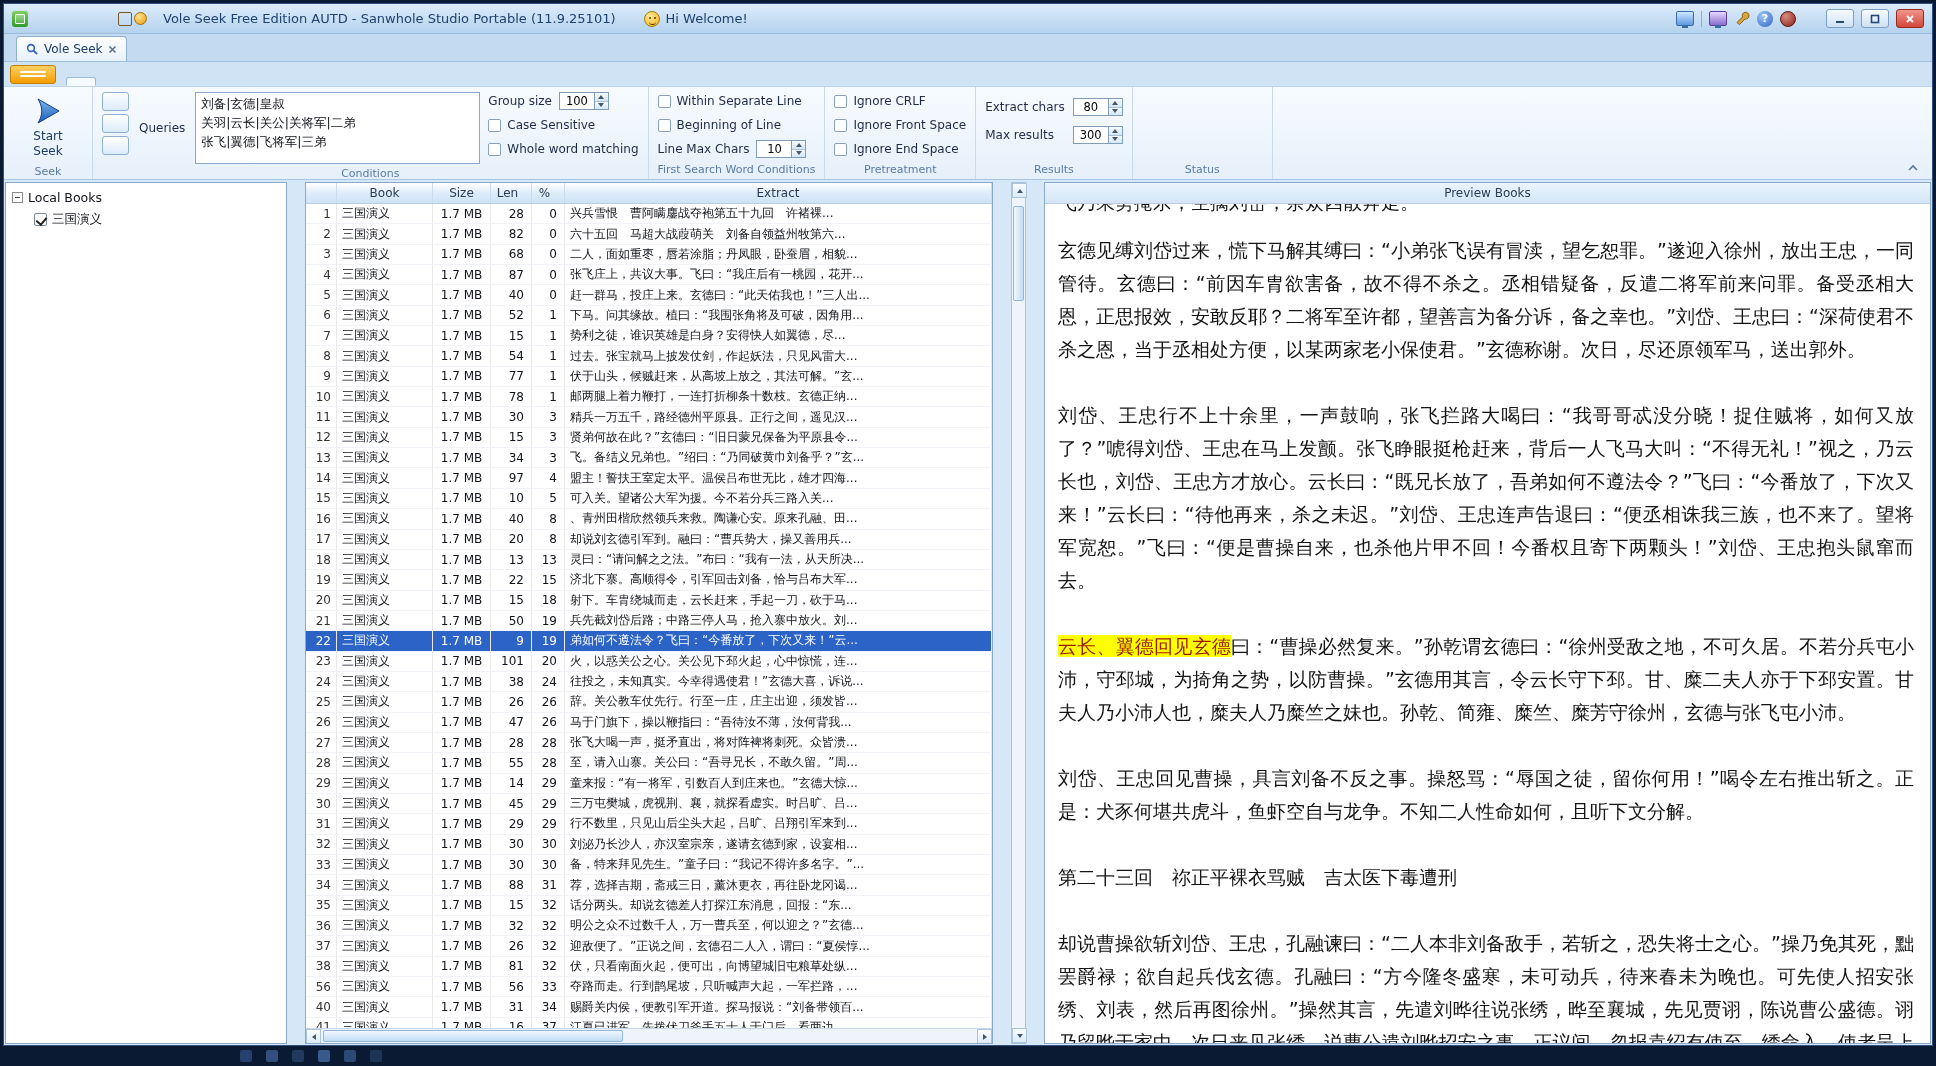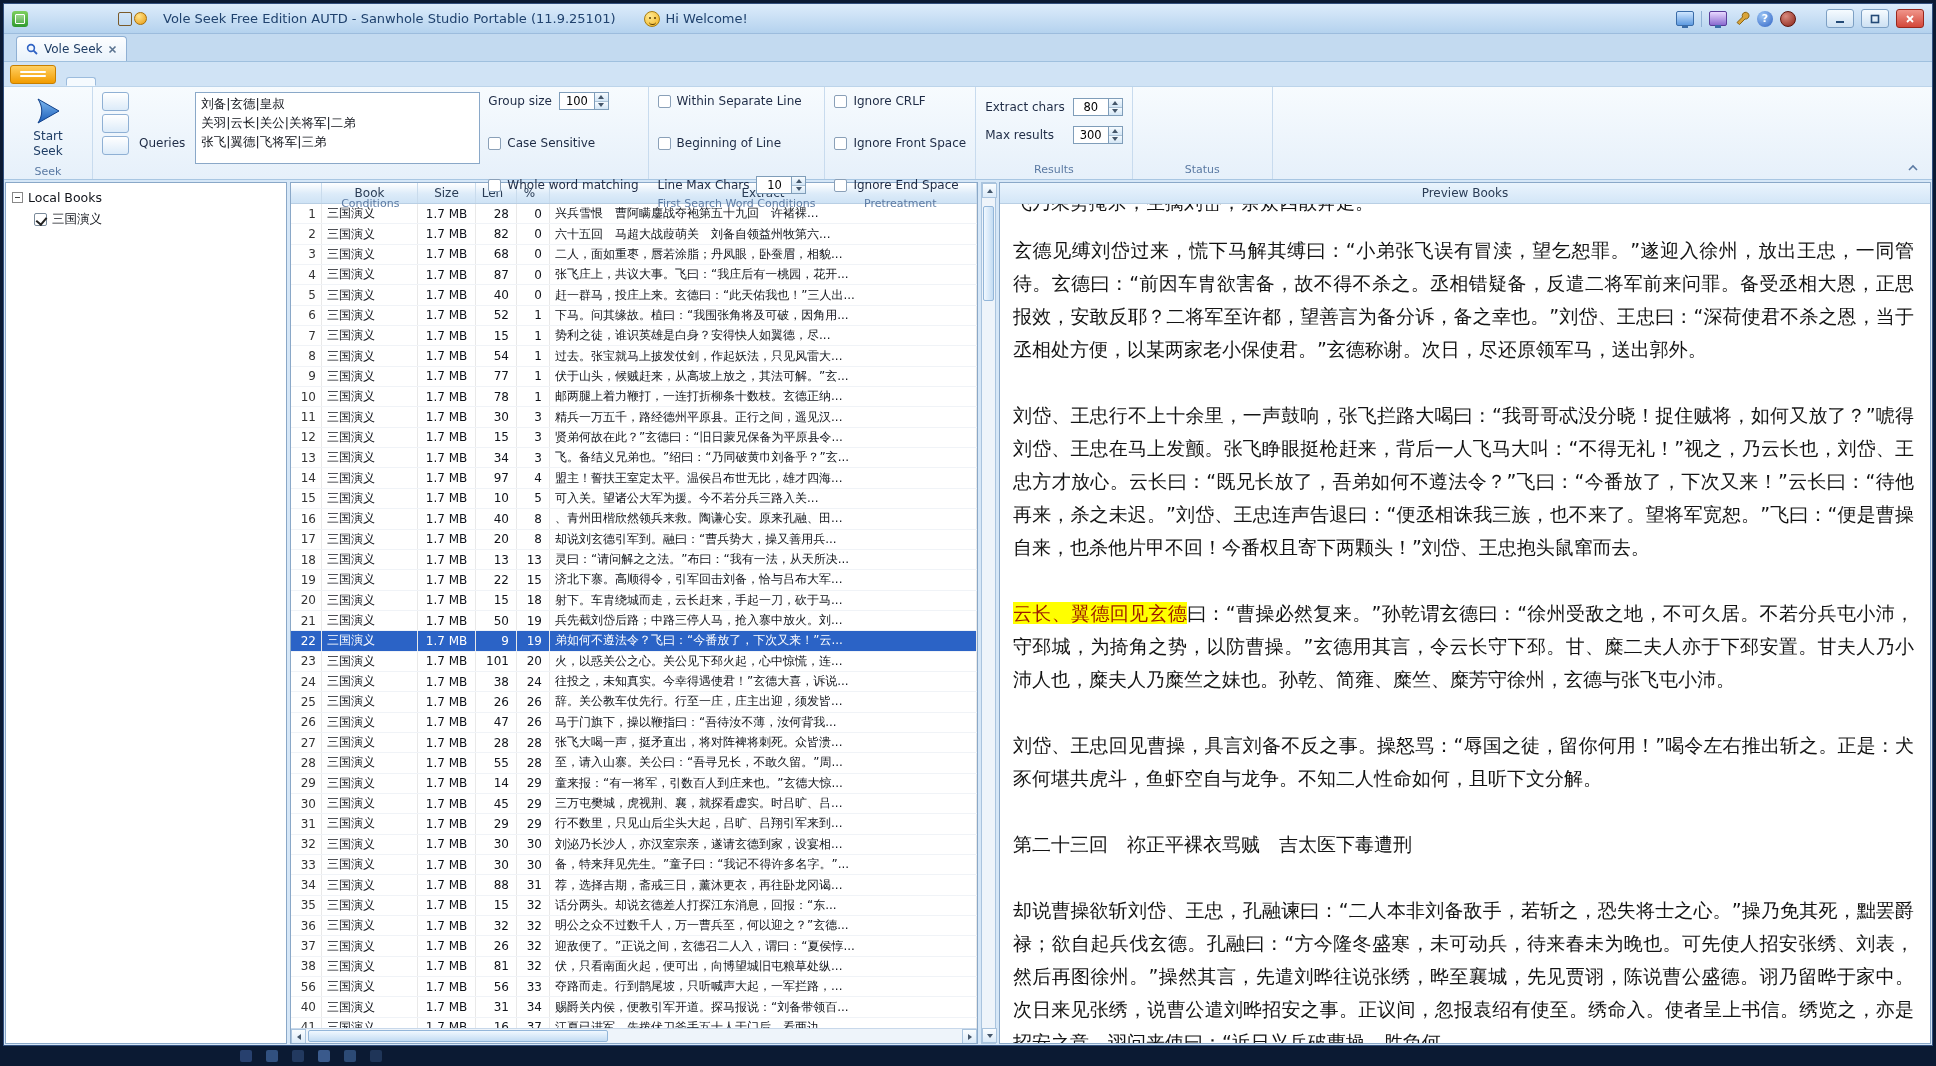--- a/index.html
+++ b/index.html
@@ -57,21 +57,21 @@
   .r-tab { padding:4px 14px 3px; font-size:12px; color:#1e3c64; border:1px solid transparent; }
   .r-tab.selected { background:#f5fafe; border:1px solid #9cbcdd; border-bottom-color:#f5fafe;
                     border-radius:3px 3px 0 0; color:#123; }
 
   
   .ribbon { height:94px; flex:0 0 94px; background:linear-gradient(#f7fbfe,#e6f0fa); border-top:1px solid #bcd4ea;
             border-bottom:1px solid #a8c6e2; display:flex; position:relative; }
   .grp { display:flex; flex-direction:column; border-right:1px solid #c8dbee; padding:5px 9px 1px; }
   .grp-label { margin-top:auto; text-align:center; font-size:11px; color:#5b7aa3; padding:3px 0 2px; white-space:nowrap; }
   .grp-body { display:flex; gap:8px; align-items:flex-start; }
-  .col { display:flex; flex-direction:column; gap:24px; font-size:12px; color:#1e2b45; }
+  .col { display:flex; flex-direction:column; gap:6px; font-size:12px; color:#1e2b45; }
   .rowline { display:flex; align-items:center; height:18px; white-space:nowrap; }
   .cb { width:13px; height:13px; border:1px solid #8aa0b8; background:#fff; margin-right:6px; flex:0 0 13px; border-radius:2px; }
   .spin { display:inline-flex; margin-left:7px; }
   .spin input { width:36px; height:18px; font-size:11.5px; border:1px solid #7f9db9; padding:0 2px; text-align:center;
                 font-family:inherit; background:#fff; }
   .spin-btns { width:14px; display:flex; flex-direction:column; border:1px solid #7f9db9; border-left:none; }
   .spin-btns b { flex:1; display:flex; align-items:center; justify-content:center; background:linear-gradient(#f6fbff,#d4e6f5); }
   .spin-btns b + b { border-top:1px solid #aac0d4; }
   .tri-up { width:0; height:0; border-left:3px solid transparent; border-right:3px solid transparent; border-bottom:4px solid #44566a; }
   .tri-dn { width:0; height:0; border-left:3px solid transparent; border-right:3px solid transparent; border-top:4px solid #44566a; }
@@ -82,21 +82,21 @@
   .qbtn { width:27px; height:19px; border:1px solid #8fb0d4; border-radius:3px; font-size:11px; color:#1e3c64;
           background:linear-gradient(#ffffff,#dcebf9); display:flex; align-items:center; justify-content:center; }
   .queries-lab { font-size:12px; color:#1e2b45; align-self:center; margin:16px 2px; }
   .queries-ta { width:285px; height:72px; resize:none; border:1px solid #8aa8c8; font-family:inherit;
                 font-size:12.5px; line-height:1.5; padding:2px 5px; color:#10131a; background:#fff; }
   .status-lines { font-size:12px; color:#1e3c64; line-height:19px; }
   .ribbon-collapse { position:absolute; right:10px; bottom:4px; width:18px; height:14px; display:flex;
                      align-items:center; justify-content:center; border-radius:2px; }
 
   
-  .main { flex:1; display:flex; gap:3px; padding:2px 1px 1px; min-height:0; }
+  .main { flex:1; display:flex; gap:18px; padding:2px 1px 1px; min-height:0; }
   .panel { border:1px solid #8aa8c8; background:#fff; }
 
   
   .tree { width:282px; flex:0 0 282px; font-size:12.5px; color:#10131a; padding:3px 2px; }
   .tree-row { display:flex; align-items:center; height:22px; gap:5px; padding-left:4px; white-space:nowrap; }
   .tree-row.child { padding-left:26px; }
   .exp { width:11px; height:11px; border:1px solid #888; background:#fff; position:relative; flex:0 0 11px; }
   .exp::after { content:""; position:absolute; left:2px; right:2px; top:4px; height:1px; background:#444; }
   .cbx { width:13px; height:13px; border:1px solid #7a8a9a; background:#fff; position:relative; flex:0 0 13px; border-radius:2px; }
   .cbx.checked::after { content:""; position:absolute; left:3px; top:1px; width:5px; height:8px;

